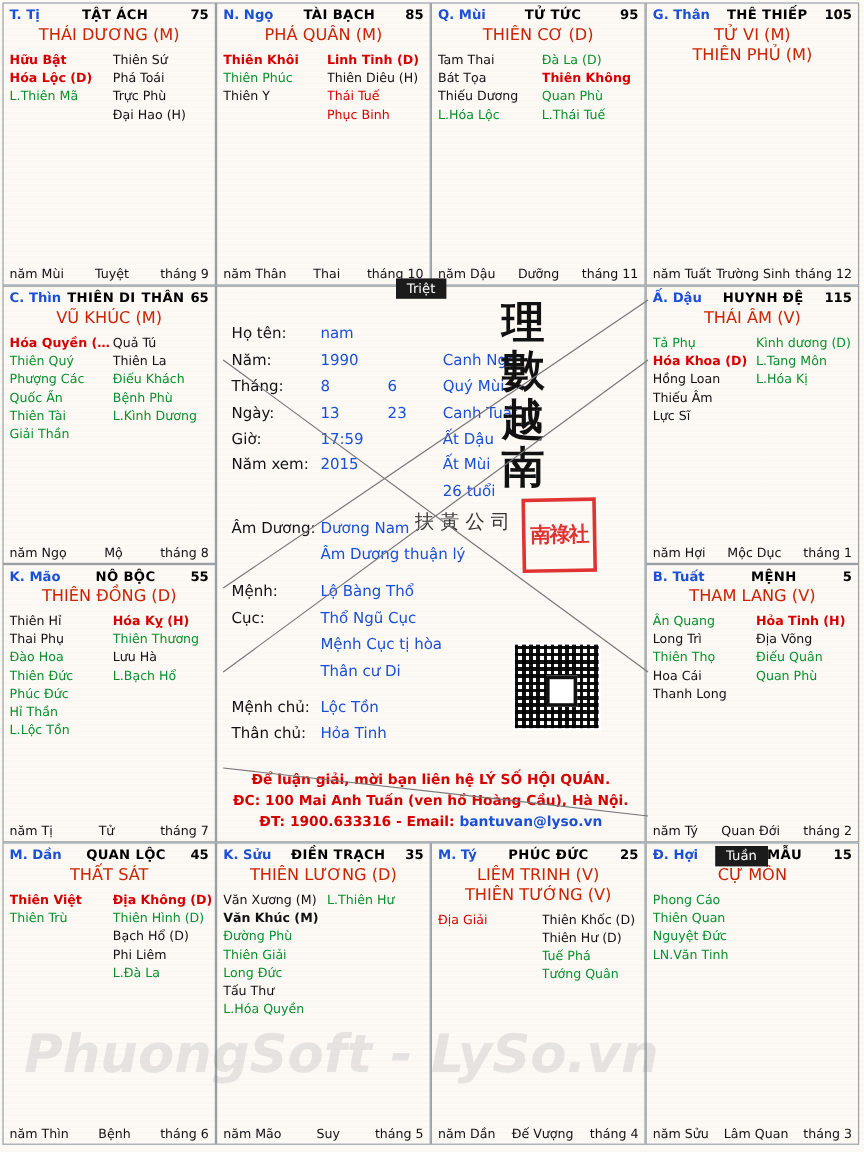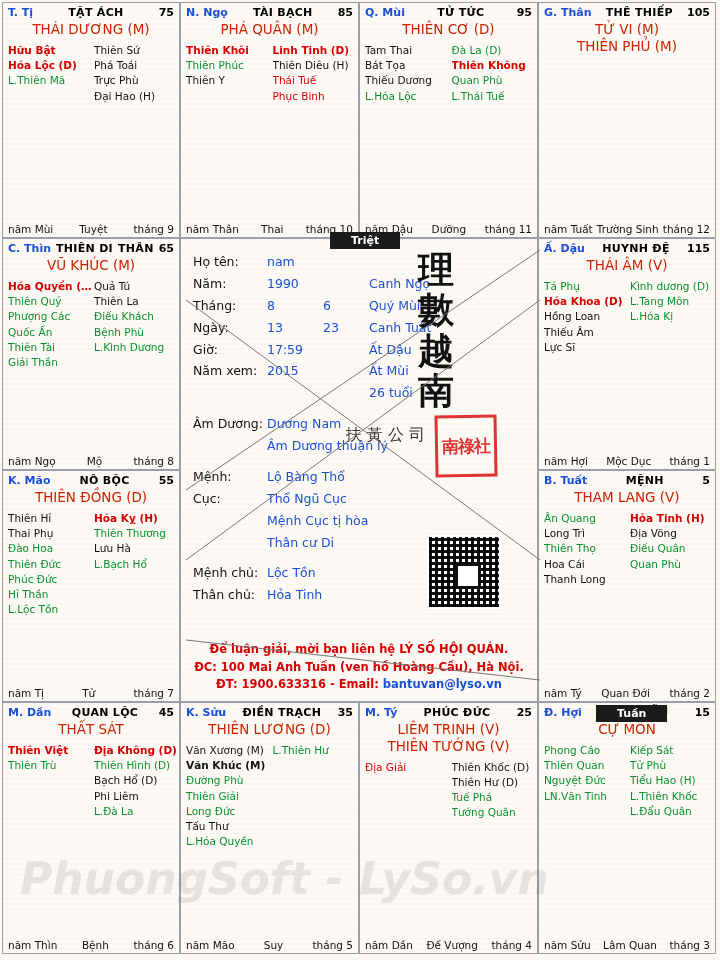--- a/index.html
+++ b/index.html
@@ -71,21 +71,21 @@
     position:absolute; left:0; right:0; bottom:2px;
     display:flex; justify-content:space-between; align-items:baseline;
     padding:0 5px;
     font-size:10.5px;
     color:#111;
   }
   .bottom .mid { font-weight:normal; }
   
   .center-inner {
     position:relative; width:100%; height:100%;
-    padding:12px 12px;
+    padding:28px 12px;
     font-size:12.5px;
   }
   .info-row { display:flex; line-height:1.75; }
   .info-label { width:74px; color:#111; }
   .info-v { color:#1a4fd6; }
   .c1 { width:56px; color:#1a4fd6; }
   .c2 { width:46px; color:#1a4fd6; }
   .c3 { color:#1a4fd6; }
   .gap { height:9px; }
   .calligraphy {
@@ -143,22 +143,22 @@
     text-align:center;
     line-height:1.5;
   }
   .footer .mail { color:#1a4fd6; font-weight:bold; }
   
   .tag {
     position:absolute;
     background:#1b1b1b;
     color:#fff;
     font-size:11px;
-    font-weight:bold;
-    padding:2px 21px;
+    font-weight:normal;
+    padding:2px 9px;
     z-index:30;
   }
   #triet-tag { left:330px; top:232px; }
   #tuan-tag { left:596px; top:705px; }
   
   .lines { position:absolute; left:0; top:0; width:720px; height:960px; pointer-events:none; z-index:20; }
   .watermark {
     position:absolute; left:20px; bottom:56px;
     font-size:44px; color:rgba(120,120,120,0.17);
     font-weight:bold; font-style:italic;
@@ -618,27 +618,20 @@
       <div class="palace-title">
         <span>CỰ MÔN</span>
       </div>
       <div class="stars">
         <div class="col">
           <div class="s green">Phong Cáo</div>
           <div class="s green">Thiên Quan</div>
           <div class="s green">Nguyệt Đức</div>
           <div class="s green">LN.Văn Tinh</div>
         </div>
-        <div class="col">
-          <div class="s green">Kiếp Sát</div>
-          <div class="s green">Tử Phù</div>
-          <div class="s green">Tiểu Hao (H)</div>
-          <div class="s green">L.Thiên Khốc</div>
-          <div class="s green">L.Đẩu Quân</div>
-        </div>
       </div>
       <div class="bottom">
         <span>năm Sửu</span>
         <span class="mid">Lâm Quan</span>
         <span>tháng 3</span>
       </div>
     </div>
 
   </div>
 

